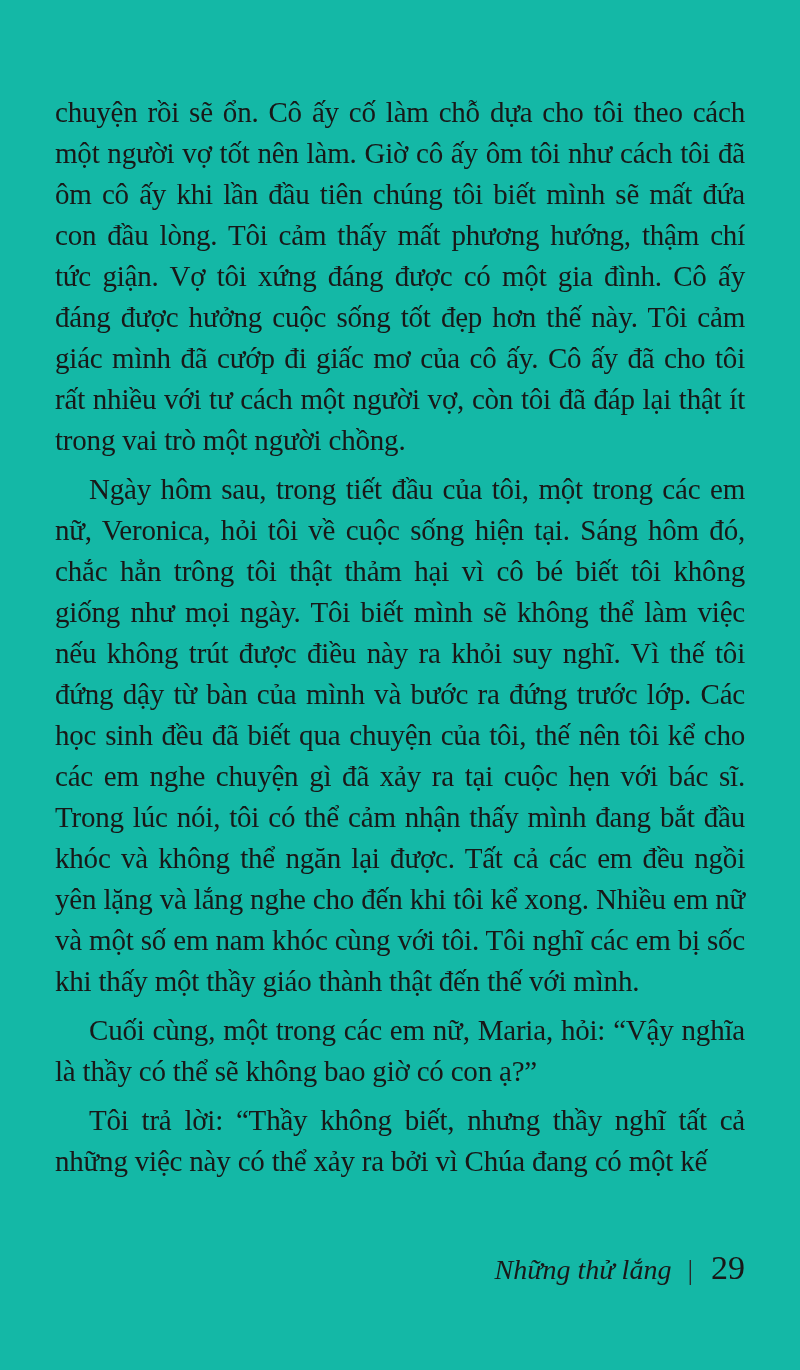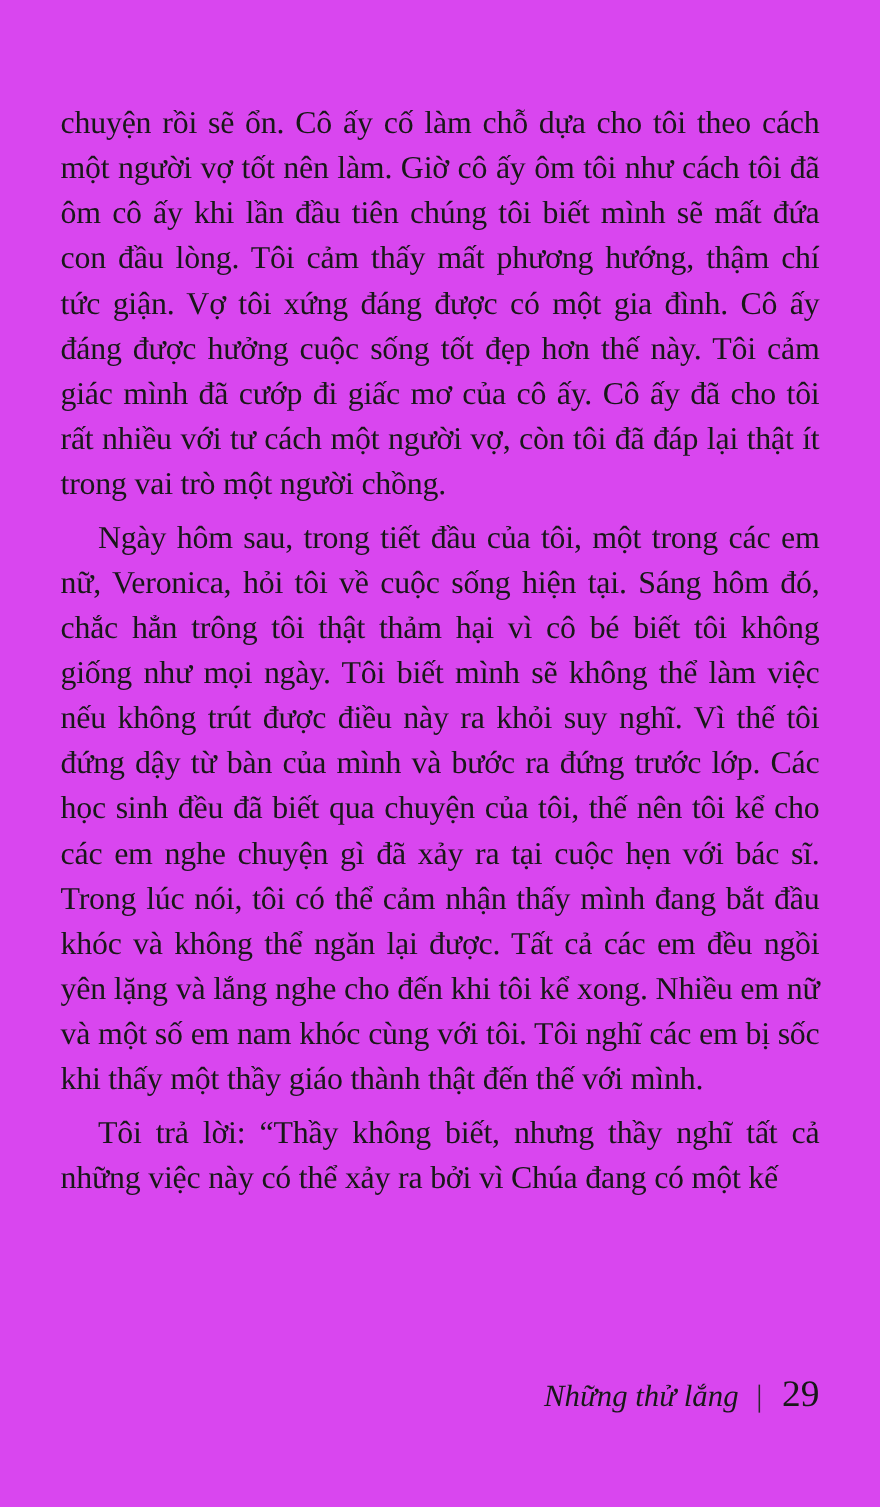--- a/index.html
+++ b/index.html
@@ -55,26 +55,27 @@
     color: #2a2a2a;
   }
   .page-number {
     font-style: normal;
     font-size: 34px;
   }
 </style>
 </head>
 <body>
 
-<div class="page" style="background: #d946ef; color: rgb(24, 24, 24);">
+<div class="page" style="background: #14b8a6; color: rgb(24, 24, 24);">
 
   <main class="text-block">
 
   <p class="para">chuyện rồi sẽ ổn. Cô ấy cố làm chỗ dựa cho tôi theo cách một người vợ tốt nên làm. Giờ cô ấy ôm tôi như cách tôi đã ôm cô ấy khi lần đầu tiên chúng tôi biết mình sẽ mất đứa con đầu lòng. Tôi cảm thấy mất phương hướng, thậm chí tức giận. Vợ tôi xứng đáng được có một gia đình. Cô ấy đáng được hưởng cuộc sống tốt đẹp hơn thế này. Tôi cảm giác mình đã cướp đi giấc mơ của cô ấy. Cô ấy đã cho tôi rất nhiều với tư cách một người vợ, còn tôi đã đáp lại thật ít trong vai trò một người chồng.</p>
       <p class="para indent">Ngày hôm sau, trong tiết đầu của tôi, một trong các em nữ, Veronica, hỏi tôi về cuộc sống hiện tại. Sáng hôm đó, chắc hẳn trông tôi thật thảm hại vì cô bé biết tôi không giống như mọi ngày. Tôi biết mình sẽ không thể làm việc nếu không trút được điều này ra khỏi suy nghĩ. Vì thế tôi đứng dậy từ bàn của mình và bước ra đứng trước lớp. Các học sinh đều đã biết qua chuyện của tôi, thế nên tôi kể cho các em nghe chuyện gì đã xảy ra tại cuộc hẹn với bác sĩ. Trong lúc nói, tôi có thể cảm nhận thấy mình đang bắt đầu khóc và không thể ngăn lại được. Tất cả các em đều ngồi yên lặng và lắng nghe cho đến khi tôi kể xong. Nhiều em nữ và một số em nam khóc cùng với tôi. Tôi nghĩ các em bị sốc khi thấy một thầy giáo thành thật đến thế với mình.</p>
+      <p class="para indent">Cuối cùng, một trong các em nữ, Maria, hỏi: “Vậy nghĩa là thầy có thể sẽ không bao giờ có con ạ?”</p>
       <p class="para indent">Tôi trả lời: “Thầy không biết, nhưng thầy nghĩ tất cả những việc này có thể xảy ra bởi vì Chúa đang có một kế</p>
     </main>
 
   <footer class="page-footer">
     <span class="chapter-title">Những thử lắng</span>
     <span class="footer-separator">|</span>
     <span class="page-number">29</span>
   </footer>
 
 </div>

